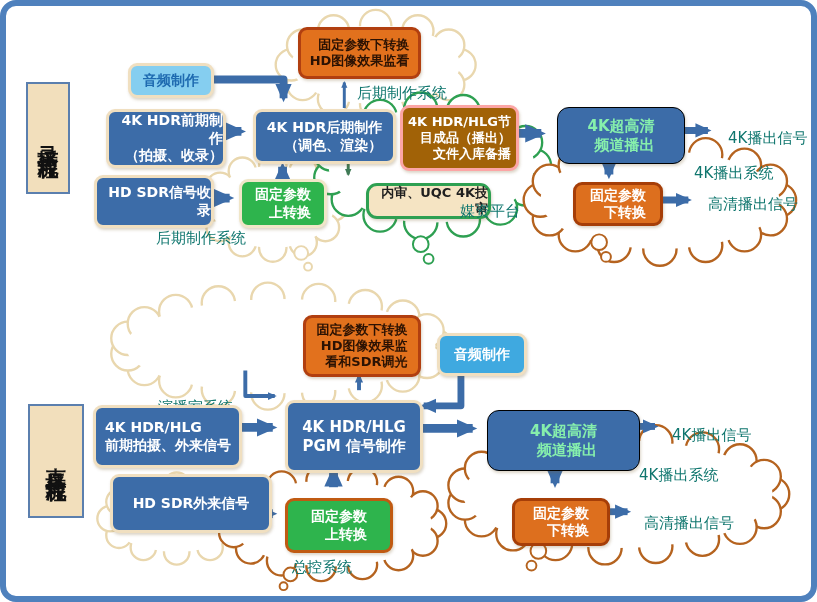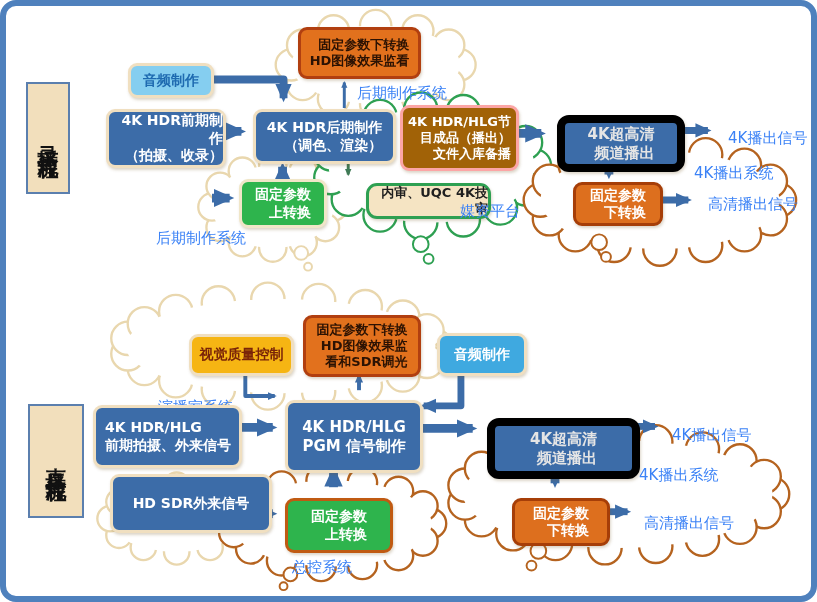--- a/index.html
+++ b/index.html
@@ -4,33 +4,33 @@
 <style>
   html,body{margin:0;padding:0;background:#fff;font-family:"DejaVu Sans",sans-serif;}
   .canvas{position:relative;width:817px;height:602px;box-sizing:border-box;
           border:6px solid #4f81bd;border-radius:16px;background:#fff;overflow:hidden;}
   #deco{position:absolute;left:0;top:0;width:100%;height:100%;}
   .box{position:absolute;display:flex;align-items:center;justify-content:center;
        text-align:right;font-weight:bold;white-space:pre-line;line-height:1.25;
        border-radius:9px;box-sizing:border-box;box-shadow:1px 2px 3px rgba(120,90,40,.25);}
   .blue{background:#3c6ca8;color:#fff;border:3px solid #f0dfc0;font-size:14px;}
   .blue-green-border{background:#a16207;color:#fff;border:3px solid #fca5a5;font-size:13px;}
-  .blue-orange-border{background:#3c6ca8;color:#e5e5e5;border:8px solid #000000;font-size:15px;border-radius:12px;margin-top:8px;}
+  .blue-orange-border{background:#3c6ca8;color:#86efac;border:1px solid #000000;font-size:15px;border-radius:12px;}
   .lightblue{background:#85cef0;color:#1e6ab0;border:3px solid #f0dfc0;font-size:14px;}
   .skyblue{background:#3fa9e0;color:#fff;border:3px solid #f0dfc0;font-size:14px;}
   .green{background:#2eb44d;color:#fff;border:3px solid #f0e6c8;font-size:14px;}
   .green-orange-border{background:#2eb44d;color:#fff;border:3px solid #c05a12;font-size:14px;}
   .orange-dark{background:#e2711d;color:#2b1203;border:3px solid #b13f10;font-size:13px;}
   .orange-white{background:#dd6f1e;color:#fff;border:3px solid #a63e08;font-size:14px;}
   .yellow{background:#f6b513;color:#7a2408;border:3px solid #f0dfc0;font-size:14px;}
   .cream-green-border{background:#f5e4c3;color:#1f1f1f;border:3px solid #2ea052;font-size:13px;border-radius:11px;margin-left:36px;}
   .section-label{position:absolute;background:#f2dfbc;border:2px solid #5b7fae;color:#111;
        display:flex;align-items:center;justify-content:center;font-weight:bold;font-size:21px;
        writing-mode:vertical-rl;text-orientation:upright;letter-spacing:5px;box-sizing:border-box;}
-  .lbl{position:absolute;color:#3b82f6;font-size:15px;white-space:nowrap;}
+  .lbl{position:absolute;color:#0f766e;font-size:15px;white-space:nowrap;}
   .left-text{justify-content:flex-start;text-align:left;padding-left:9px;}
 </style>
 </head>
 <body>
 
 <div class="canvas">
 
   <svg id="deco" viewBox="0 0 817 602">
       <g>
         <circle cx="461.0" cy="60.0" r="16" fill="#fff" stroke="#e9d7ae" stroke-width="2.4"></circle>
@@ -221,20 +221,21 @@
     </g>
   </svg>
 
   <div class="section-label" style="left:20px;top:76px;width:44px;height:112px;">录播流程</div>
 
   <div class="box lightblue" style="left:122px;top:57px;width:86px;height:35px;">音频制作</div>
 
   <div class="box blue" style="left:100px;top:103px;width:120px;height:59px;">4K HDR前期制作
 （拍摄、收录）</div>
 
+  <div class="box blue" style="left:88px;top:169px;width:120px;height:53px;">HD SDR信号收录</div>
 
   <div class="box blue" style="left:247px;top:103px;width:143px;height:55px;">4K HDR后期制作
 （调色、渲染）</div>
 
   <div class="box green" style="left:233px;top:173px;width:88px;height:49px;">固定参数
 上转换</div>
 
   <div class="box orange-dark" style="left:292px;top:21px;width:123px;height:52px;">固定参数下转换
 HD图像效果监看</div>
 
@@ -257,21 +258,20 @@
 下转换</div>
 
   <div class="lbl" style="left:722px;top:123px;">4K播出信号</div>
 
   <div class="lbl" style="left:688px;top:158px;">4K播出系统</div>
 
   <div class="lbl" style="left:702px;top:189px;">高清播出信号</div>
 
   <div class="section-label" style="left:22px;top:398px;width:56px;height:114px;">直播流程</div>
 
-  <div class="box yellow" style="left:183px;top:328px;width:105px;height:42px;">视觉质量控制</div>
 
   <div class="box orange-dark" style="left:297px;top:309px;width:118px;height:62px;">固定参数下转换
 HD图像效果监
 看和SDR调光</div>
 
   <div class="box skyblue" style="left:431px;top:327px;width:90px;height:43px;">音频制作</div>
 
   <div class="lbl" style="left:152px;top:376px;margin-top:16px;">演播室系统</div>
 
   <div class="box blue left-text" style="left:87px;top:399px;width:149px;height:63px;">4K HDR/HLG

